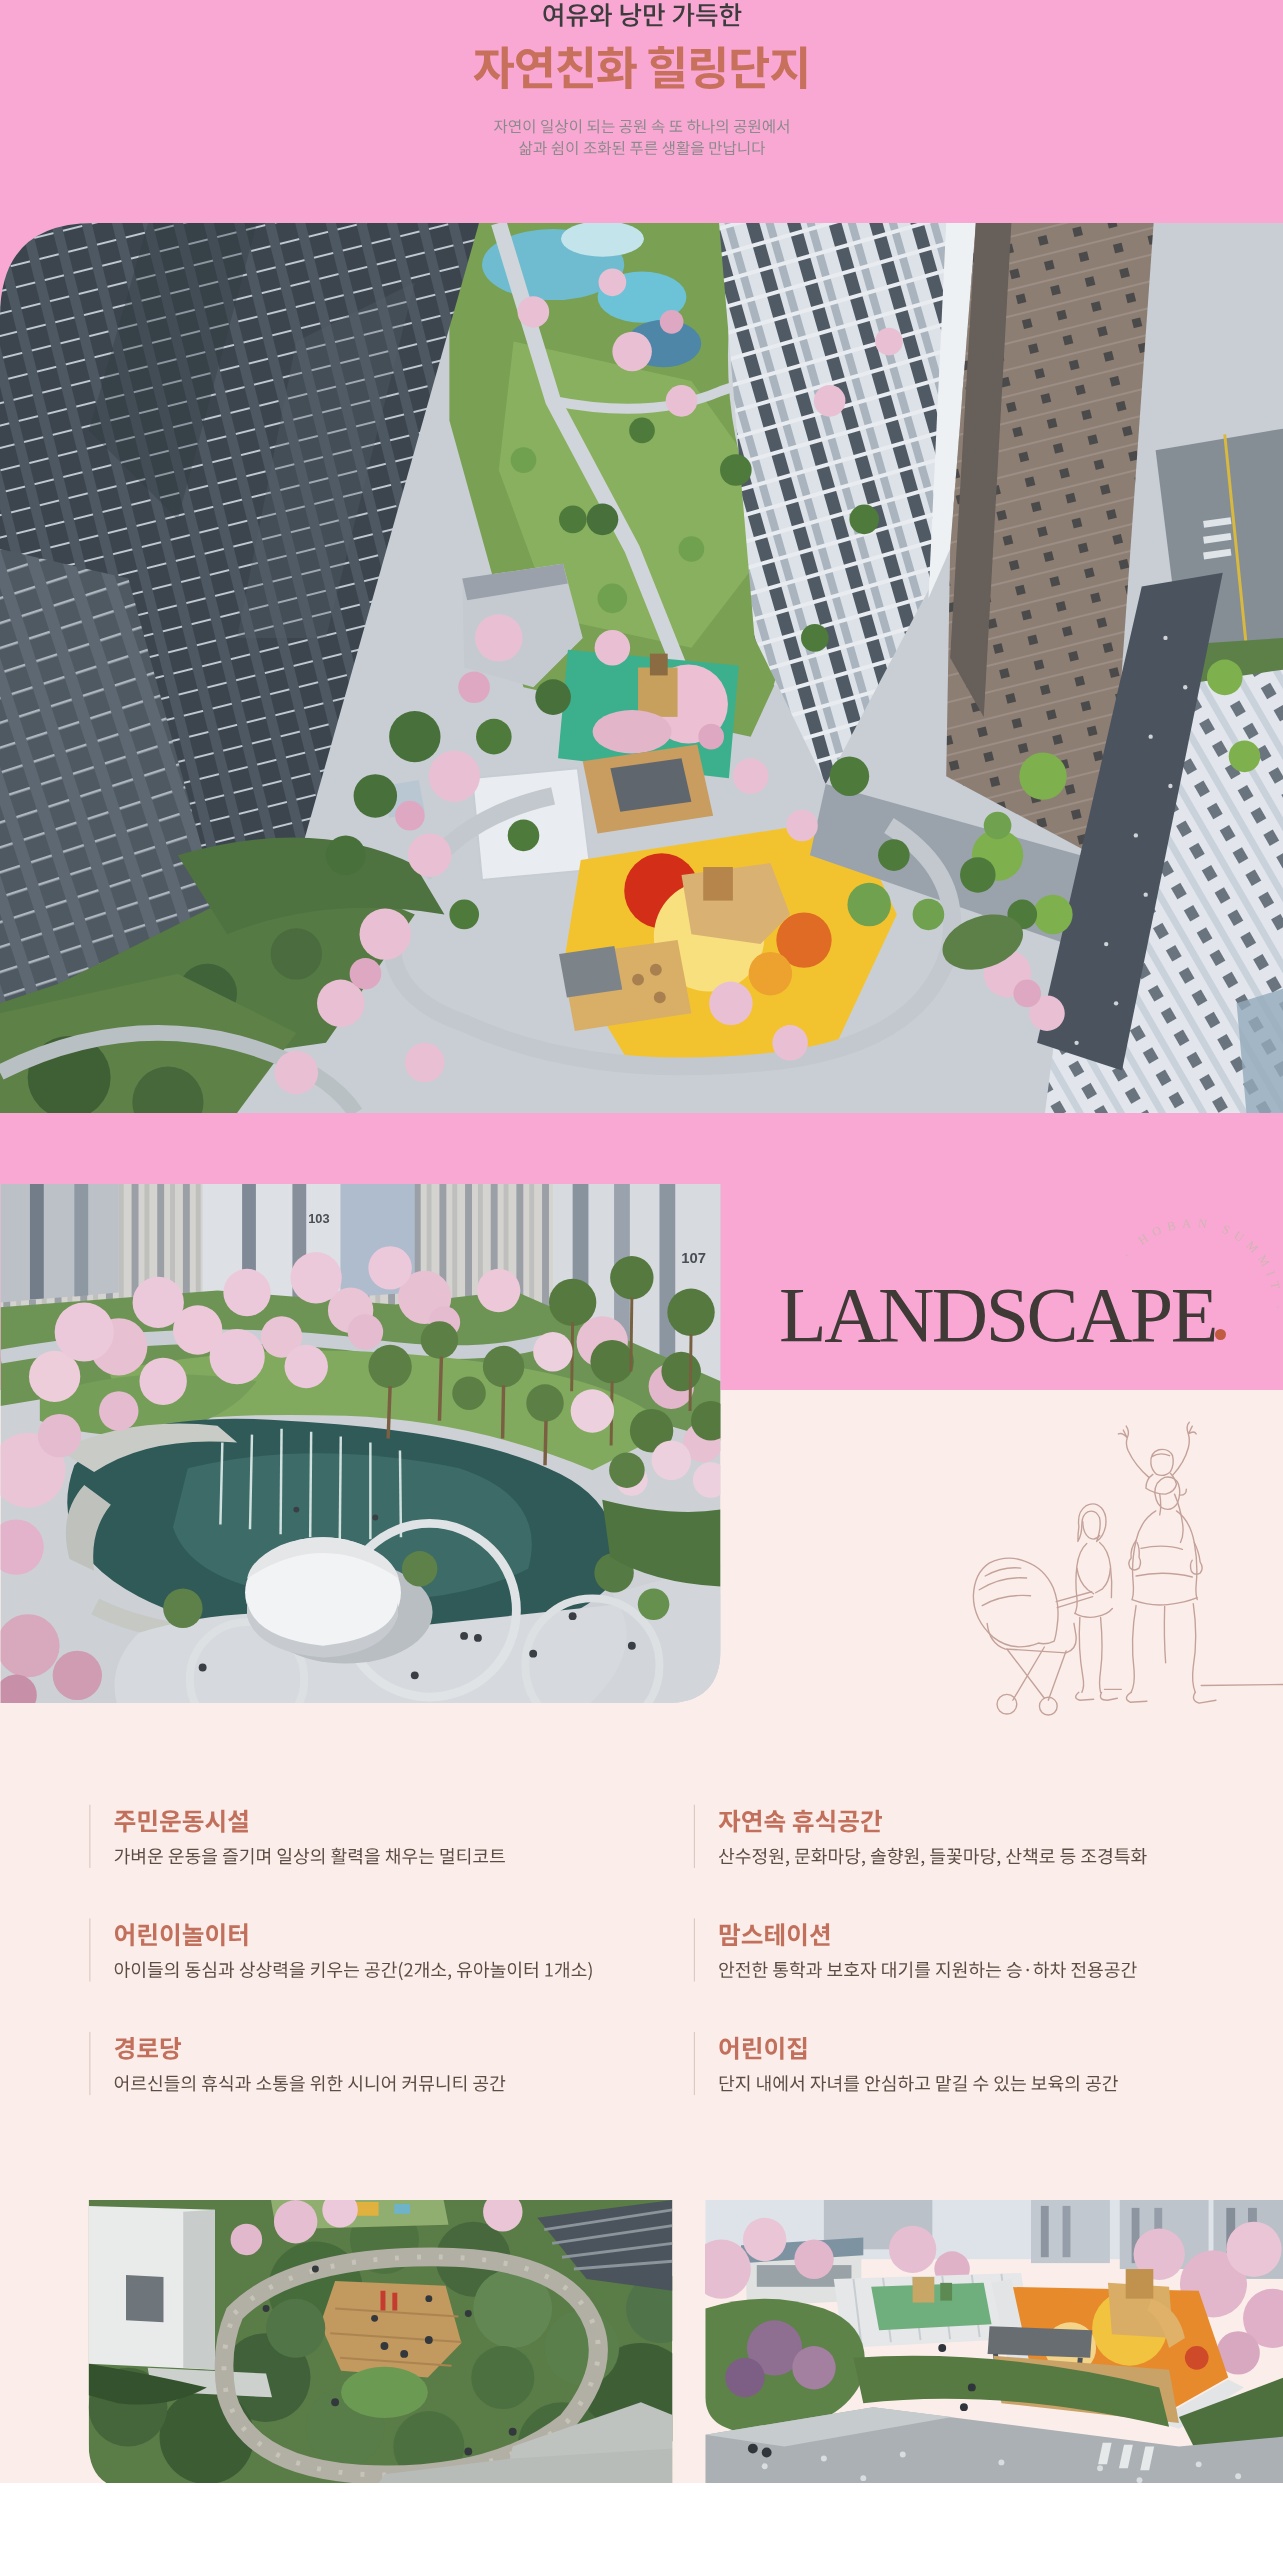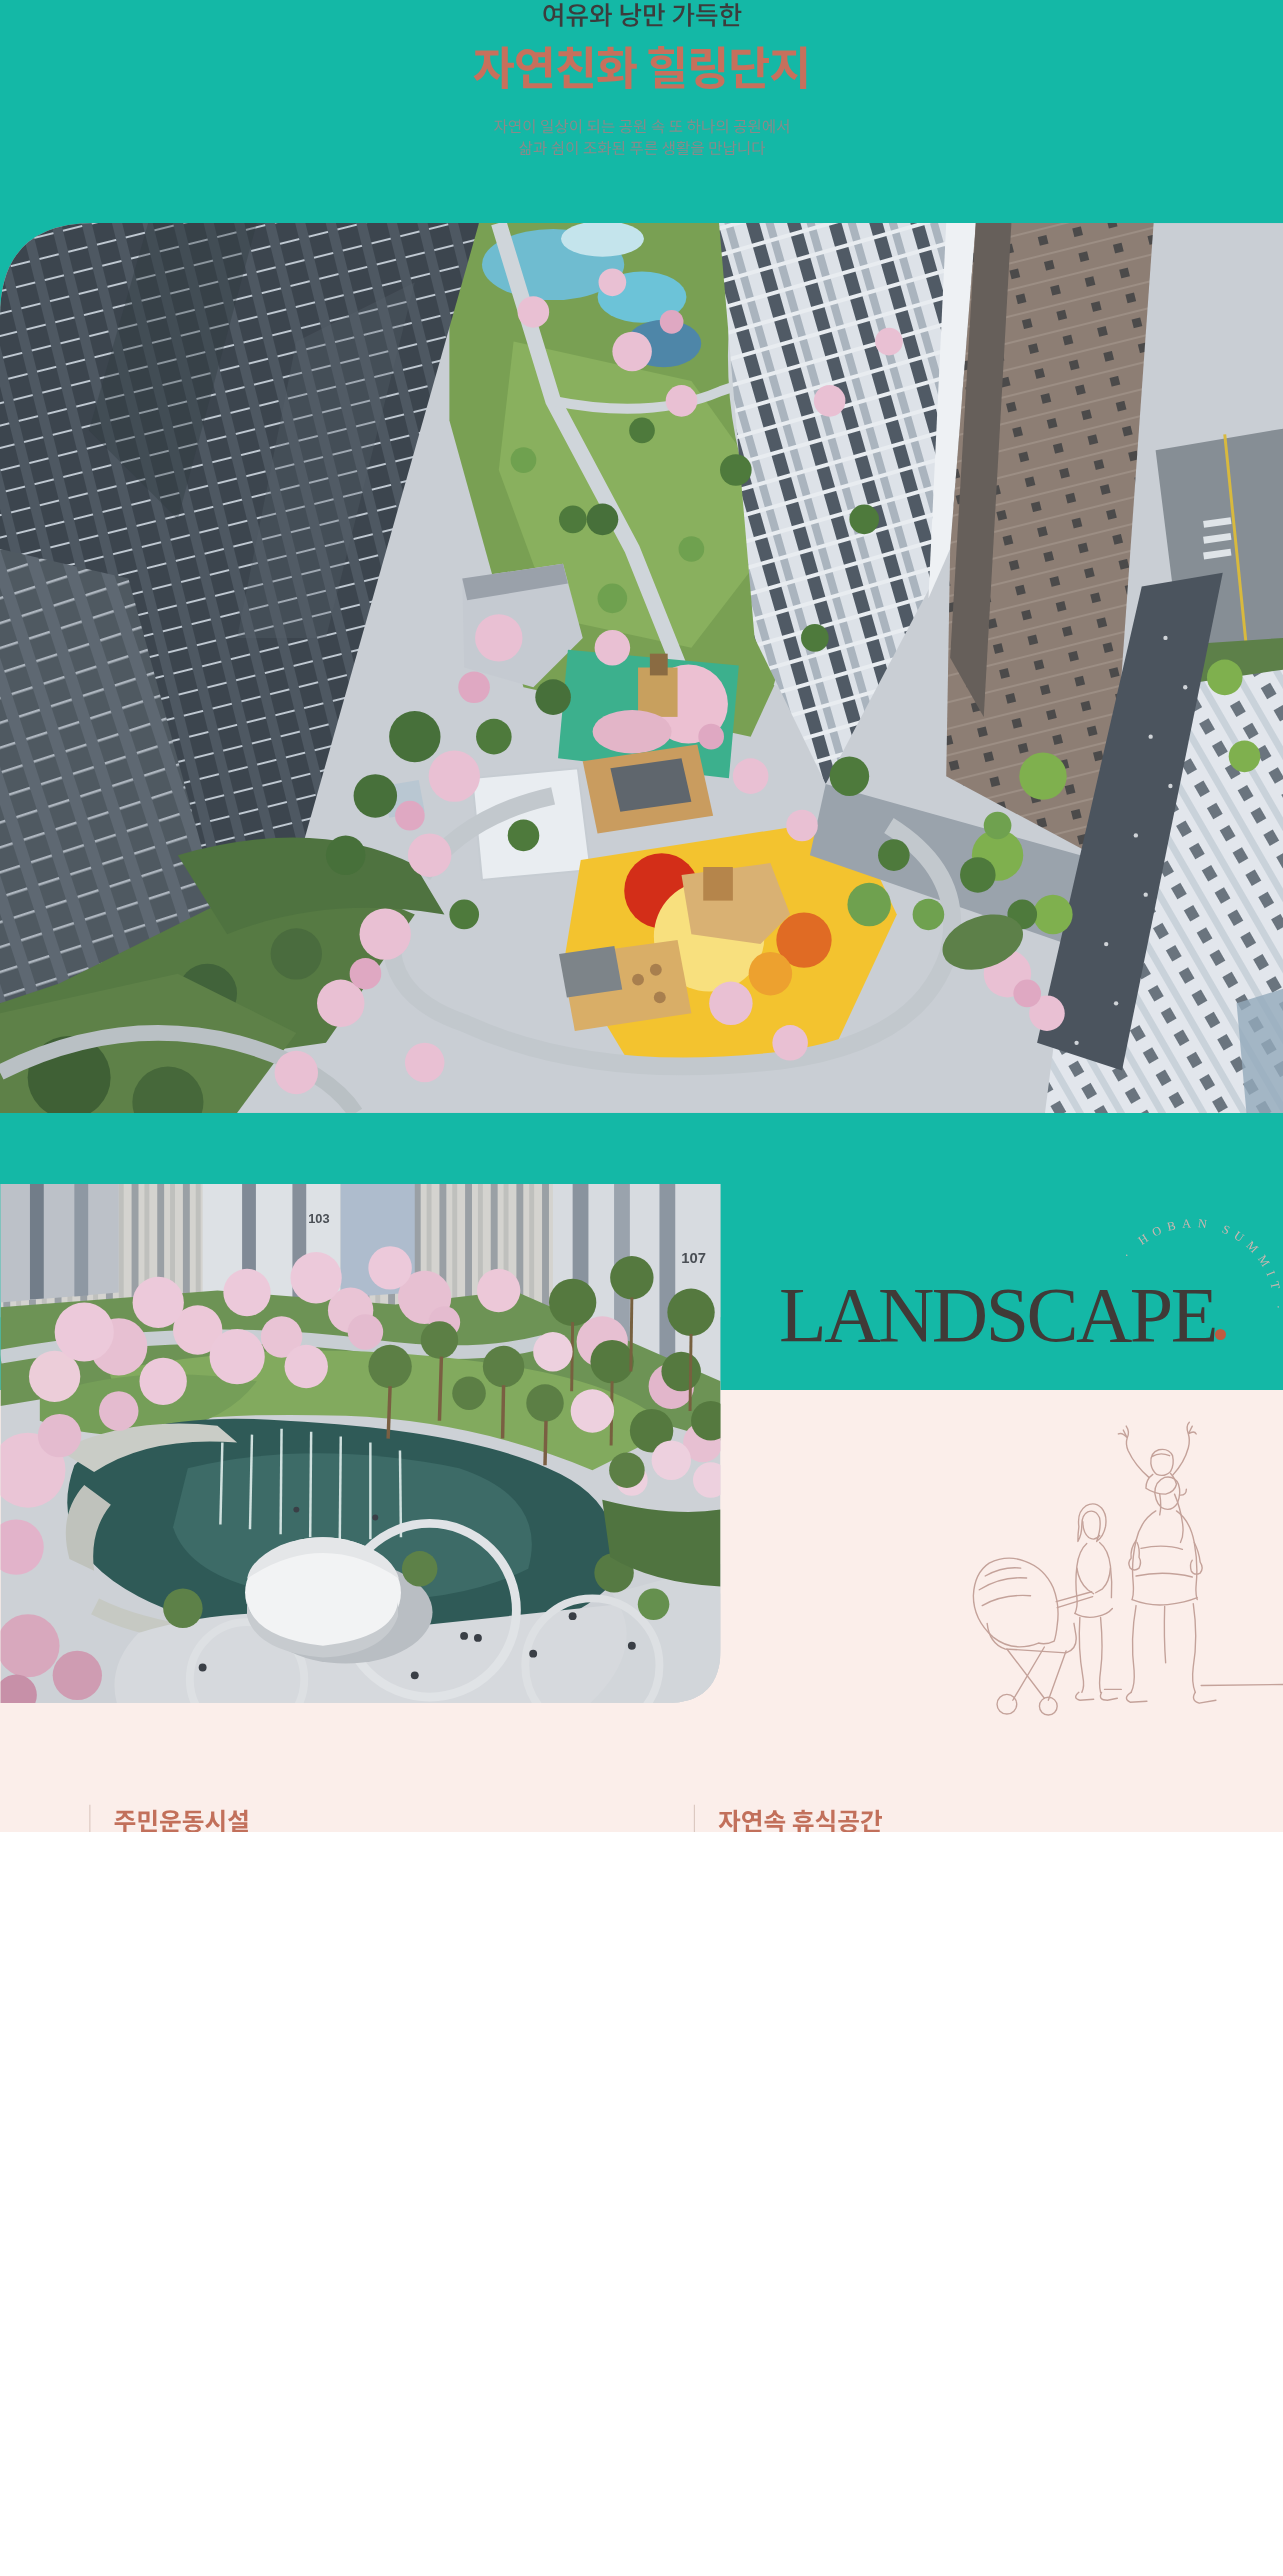--- a/index.html
+++ b/index.html
@@ -1,14 +1,14 @@
 <!DOCTYPE html>
 <html><head><meta charset="utf-8"><style>
 html,body{margin:0;padding:0;background:#fff;}
-.page{position:relative;width:1284px;height:1832px;background:#14b8a6;overflow:hidden;font-family:"Liberation Sans",sans-serif;}
+.page{position:relative;width:1284px;height:2483px;background:#f9a8d4;overflow:hidden;font-family:"Liberation Sans",sans-serif;}
 .abs{position:absolute;}
 </style></head><body>
 <div class="page">
 
 <svg class="abs" style="left:0;top:0" width="1284" height="223" viewBox="0 0 1300 226">
 
 <path transform="translate(548.5,25.0)" fill="#3c3c3c" d="M11.9 -16.5H18.7V-14.3H11.9ZM11.9 -9.1H18.7V-6.9H11.9ZM7.6 -19.9Q9.4 -19.9 10.7 -18.8Q12.1 -17.8 12.8 -15.9Q13.6 -14.1 13.6 -11.5Q13.6 -8.9 12.8 -7.1Q12.1 -5.2 10.7 -4.1Q9.4 -3.1 7.6 -3.1Q5.9 -3.1 4.5 -4.1Q3.1 -5.2 2.4 -7.1Q1.6 -8.9 1.6 -11.5Q1.6 -14.1 2.4 -15.9Q3.1 -17.8 4.5 -18.8Q5.9 -19.9 7.6 -19.9ZM7.6 -17.4Q6.6 -17.4 5.8 -16.7Q5.1 -16.0 4.6 -14.7Q4.2 -13.4 4.2 -11.5Q4.2 -9.7 4.6 -8.3Q5.1 -7.0 5.8 -6.3Q6.6 -5.6 7.6 -5.6Q8.6 -5.6 9.4 -6.3Q10.2 -7.0 10.6 -8.3Q11.0 -9.7 11.0 -11.5Q11.0 -13.4 10.6 -14.7Q10.2 -16.0 9.4 -16.7Q8.6 -17.4 7.6 -17.4ZM18.2 -21.6H20.9V2.2H18.2Z M30.3 -6.8H33.1V2.1H30.3ZM38.5 -6.8H41.3V2.1H38.5ZM25.1 -8.2H46.6V-6.0H25.1ZM35.8 -20.7Q38.3 -20.7 40.2 -20.1Q42.1 -19.4 43.2 -18.3Q44.2 -17.1 44.2 -15.5Q44.2 -13.9 43.2 -12.7Q42.1 -11.5 40.2 -10.9Q38.3 -10.3 35.8 -10.3Q33.3 -10.3 31.4 -10.9Q29.5 -11.5 28.4 -12.7Q27.4 -13.9 27.4 -15.5Q27.4 -17.1 28.4 -18.3Q29.5 -19.4 31.4 -20.1Q33.3 -20.7 35.8 -20.7ZM35.8 -18.6Q34.1 -18.6 32.9 -18.2Q31.6 -17.8 30.9 -17.1Q30.2 -16.5 30.2 -15.5Q30.2 -14.5 30.9 -13.9Q31.6 -13.2 32.9 -12.8Q34.1 -12.4 35.8 -12.4Q37.5 -12.4 38.8 -12.8Q40.1 -13.2 40.8 -13.9Q41.5 -14.5 41.5 -15.5Q41.5 -16.5 40.8 -17.1Q40.1 -17.8 38.8 -18.2Q37.5 -18.6 35.8 -18.6Z M54.8 -9.6H57.5V-4.0H54.8ZM56.1 -20.1Q57.9 -20.1 59.3 -19.4Q60.8 -18.7 61.6 -17.4Q62.4 -16.1 62.4 -14.4Q62.4 -12.8 61.6 -11.5Q60.8 -10.2 59.3 -9.5Q57.9 -8.7 56.1 -8.7Q54.3 -8.7 52.8 -9.5Q51.4 -10.2 50.5 -11.5Q49.7 -12.8 49.7 -14.4Q49.7 -16.1 50.5 -17.4Q51.4 -18.7 52.8 -19.4Q54.3 -20.1 56.1 -20.1ZM56.1 -17.8Q55.0 -17.8 54.2 -17.4Q53.3 -17.0 52.8 -16.2Q52.4 -15.5 52.4 -14.4Q52.4 -13.4 52.8 -12.7Q53.3 -11.9 54.2 -11.5Q55.0 -11.1 56.1 -11.1Q57.2 -11.1 58.0 -11.5Q58.8 -11.9 59.3 -12.7Q59.8 -13.4 59.8 -14.4Q59.8 -15.5 59.3 -16.2Q58.8 -17.0 58.0 -17.4Q57.2 -17.8 56.1 -17.8ZM64.8 -21.6H67.5V2.1H64.8ZM66.7 -12.0H71.0V-9.8H66.7ZM49.1 -2.8 48.8 -5.0Q50.9 -5.1 53.4 -5.1Q55.9 -5.1 58.4 -5.3Q61.0 -5.4 63.4 -5.7L63.6 -3.7Q61.1 -3.3 58.6 -3.1Q56.0 -2.9 53.6 -2.8Q51.2 -2.8 49.1 -2.8Z M94.6 -21.6H97.4V-7.6H94.6ZM96.6 -15.9H100.7V-13.7H96.6ZM89.7 -7.3Q92.1 -7.3 93.9 -6.7Q95.6 -6.1 96.6 -5.1Q97.6 -4.0 97.6 -2.6Q97.6 -1.1 96.6 -0.1Q95.6 1.0 93.9 1.6Q92.1 2.1 89.7 2.1Q87.3 2.1 85.5 1.6Q83.7 1.0 82.7 -0.1Q81.7 -1.1 81.7 -2.6Q81.7 -4.0 82.7 -5.1Q83.7 -6.1 85.5 -6.7Q87.3 -7.3 89.7 -7.3ZM89.7 -5.1Q88.1 -5.1 86.9 -4.8Q85.7 -4.5 85.1 -4.0Q84.4 -3.4 84.4 -2.6Q84.4 -1.8 85.1 -1.2Q85.7 -0.6 86.9 -0.3Q88.1 -0.0 89.7 -0.0Q91.3 -0.0 92.5 -0.3Q93.6 -0.6 94.3 -1.2Q94.9 -1.8 94.9 -2.6Q94.9 -3.4 94.3 -4.0Q93.6 -4.5 92.5 -4.8Q91.3 -5.1 89.7 -5.1ZM79.9 -20.2H82.6V-10.6H79.9ZM79.9 -11.7H81.8Q84.3 -11.7 87.0 -11.9Q89.6 -12.1 92.5 -12.7L92.8 -10.5Q89.8 -9.8 87.1 -9.6Q84.4 -9.4 81.8 -9.4H79.9Z M103.6 -19.6H114.7V-8.3H103.6ZM112.0 -17.4H106.2V-10.5H112.0ZM118.5 -21.6H121.3V-4.2H118.5ZM120.5 -14.6H124.6V-12.3H120.5ZM106.2 -0.5H122.2V1.7H106.2ZM106.2 -5.9H109.0V0.5H106.2Z M148.2 -21.6H150.9V2.1H148.2ZM150.2 -12.2H154.5V-10.0H150.2ZM142.0 -19.1H144.7Q144.7 -15.7 143.6 -12.5Q142.6 -9.4 140.2 -6.8Q137.9 -4.1 134.0 -2.2L132.5 -4.3Q135.7 -5.9 137.8 -8.1Q139.9 -10.2 141.0 -12.8Q142.0 -15.5 142.0 -18.7ZM133.7 -19.1H143.4V-16.9H133.7Z M156.4 -10.2H177.9V-8.0H156.4ZM158.8 -5.6H175.3V2.2H172.6V-3.4H158.8ZM159.1 -14.7H175.5V-12.5H159.1ZM159.1 -20.8H175.3V-18.6H161.8V-13.6H159.1Z M196.2 -21.6H198.9V-3.8H196.2ZM198.1 -14.1H202.2V-11.8H198.1ZM180.4 -18.9H194.4V-16.7H180.4ZM187.4 -15.6Q189.1 -15.6 190.4 -15.1Q191.7 -14.5 192.4 -13.5Q193.1 -12.5 193.1 -11.1Q193.1 -9.8 192.4 -8.8Q191.7 -7.8 190.4 -7.2Q189.1 -6.6 187.4 -6.6Q185.7 -6.6 184.4 -7.2Q183.1 -7.8 182.3 -8.8Q181.6 -9.8 181.6 -11.1Q181.6 -12.5 182.3 -13.5Q183.1 -14.5 184.4 -15.1Q185.7 -15.6 187.4 -15.6ZM187.4 -13.5Q186.0 -13.5 185.1 -12.9Q184.2 -12.2 184.2 -11.1Q184.2 -10.0 185.1 -9.4Q186.0 -8.7 187.4 -8.7Q188.8 -8.7 189.6 -9.4Q190.5 -10.0 190.5 -11.1Q190.5 -12.2 189.6 -12.9Q188.8 -13.5 187.4 -13.5ZM186.0 -21.6H188.7V-17.8H186.0ZM183.9 -0.5H199.9V1.7H183.9ZM183.9 -5.2H186.6V0.4H183.9Z"></path>
 
 <path transform="translate(478.4,86.0)" fill="#c7705c" d="M11.5 -32.1H16.4V-27.3Q16.4 -23.7 15.7 -20.1Q14.9 -16.5 13.4 -13.4Q11.9 -10.3 9.7 -7.8Q7.4 -5.4 4.4 -4.0L0.9 -8.8Q3.6 -10.1 5.6 -12.1Q7.6 -14.2 8.9 -16.7Q10.2 -19.2 10.9 -21.9Q11.5 -24.6 11.5 -27.3ZM12.8 -32.1H17.7V-27.3Q17.7 -24.9 18.4 -22.3Q19.0 -19.8 20.3 -17.4Q21.6 -15.0 23.6 -13.1Q25.5 -11.2 28.2 -9.9L24.8 -5.0Q21.8 -6.4 19.6 -8.8Q17.3 -11.1 15.8 -14.1Q14.3 -17.1 13.6 -20.5Q12.8 -23.9 12.8 -27.3ZM2.6 -34.8H26.2V-29.7H2.6ZM29.4 -38.9H35.6V4.1H29.4ZM34.3 -22.5H41.9V-17.4H34.3Z M62.9 -33.0H75.6V-28.0H62.9ZM62.9 -22.5H75.6V-17.5H62.9ZM73.3 -38.9H79.5V-7.4H73.3ZM51.1 -1.6H80.5V3.4H51.1ZM51.1 -10.5H57.3V1.0H51.1ZM55.4 -36.4Q58.5 -36.4 61.1 -34.9Q63.7 -33.5 65.2 -31.0Q66.7 -28.5 66.7 -25.3Q66.7 -22.0 65.2 -19.5Q63.7 -17.0 61.1 -15.5Q58.5 -14.1 55.4 -14.1Q52.2 -14.1 49.6 -15.5Q47.0 -17.0 45.5 -19.5Q44.0 -22.0 44.0 -25.3Q44.0 -28.5 45.5 -31.0Q47.0 -33.5 49.6 -34.9Q52.2 -36.4 55.4 -36.4ZM55.3 -31.0Q53.8 -31.0 52.5 -30.3Q51.3 -29.6 50.6 -28.3Q49.9 -27.0 49.9 -25.2Q49.9 -23.4 50.6 -22.2Q51.3 -20.9 52.6 -20.2Q53.8 -19.5 55.4 -19.5Q56.9 -19.5 58.2 -20.2Q59.4 -20.9 60.1 -22.2Q60.8 -23.4 60.8 -25.2Q60.8 -27.0 60.1 -28.3Q59.4 -29.6 58.2 -30.3Q56.9 -31.0 55.3 -31.0Z M114.6 -38.9H120.8V-7.4H114.6ZM92.2 -1.6H121.9V3.4H92.2ZM92.2 -10.2H98.3V1.3H92.2ZM95.5 -30.4H100.6V-28.9Q100.6 -25.1 99.3 -21.6Q97.9 -18.2 95.2 -15.7Q92.5 -13.1 88.4 -11.9L85.4 -16.7Q88.1 -17.5 90.0 -18.8Q91.9 -20.1 93.1 -21.7Q94.4 -23.3 95.0 -25.2Q95.5 -27.0 95.5 -28.9ZM96.7 -30.4H101.7V-28.9Q101.7 -27.2 102.3 -25.4Q103.0 -23.7 104.2 -22.1Q105.4 -20.6 107.4 -19.4Q109.3 -18.2 111.9 -17.5L109.0 -12.6Q104.9 -13.8 102.1 -16.2Q99.4 -18.7 98.0 -21.9Q96.7 -25.2 96.7 -28.9ZM86.9 -34.0H110.4V-29.1H86.9ZM95.5 -38.7H101.7V-32.0H95.5Z M136.6 -13.4H142.8V-6.5H136.6ZM154.7 -38.9H160.9V4.1H154.7ZM158.7 -21.5H166.3V-16.4H158.7ZM126.9 -3.0 126.2 -8.0Q129.9 -8.0 134.4 -8.1Q138.8 -8.1 143.5 -8.4Q148.1 -8.7 152.5 -9.3L153.0 -4.8Q148.5 -4.0 143.8 -3.6Q139.2 -3.2 134.9 -3.1Q130.6 -3.0 126.9 -3.0ZM127.0 -34.2H152.3V-29.4H127.0ZM139.7 -27.7Q142.8 -27.7 145.1 -26.6Q147.5 -25.6 148.9 -23.8Q150.2 -22.0 150.2 -19.6Q150.2 -17.2 148.9 -15.4Q147.5 -13.5 145.1 -12.5Q142.8 -11.5 139.7 -11.5Q136.6 -11.5 134.2 -12.5Q131.8 -13.5 130.5 -15.4Q129.2 -17.2 129.2 -19.6Q129.2 -22.0 130.5 -23.8Q131.8 -25.6 134.2 -26.6Q136.6 -27.7 139.7 -27.7ZM139.7 -23.0Q137.6 -23.0 136.3 -22.1Q135.0 -21.2 135.0 -19.6Q135.0 -17.9 136.3 -17.0Q137.6 -16.1 139.7 -16.1Q141.8 -16.1 143.1 -17.0Q144.4 -17.9 144.4 -19.6Q144.4 -21.2 143.1 -22.1Q141.8 -23.0 139.7 -23.0ZM136.6 -38.7H142.8V-30.6H136.6Z M207.1 -39.0H213.3V-15.7H207.1ZM184.6 -14.0H213.3V-3.1H190.8V0.3H184.7V-7.3H207.2V-9.6H184.6ZM184.7 -0.7H214.4V3.8H184.7ZM178.1 -35.8H204.0V-31.2H178.1ZM191.1 -30.1Q196.0 -30.1 198.9 -28.2Q201.8 -26.3 201.8 -23.0Q201.8 -19.8 198.9 -17.9Q196.0 -16.0 191.1 -16.0Q186.2 -16.0 183.2 -17.9Q180.3 -19.8 180.3 -23.0Q180.3 -26.3 183.2 -28.2Q186.2 -30.1 191.1 -30.1ZM191.1 -25.7Q188.8 -25.7 187.5 -25.0Q186.2 -24.4 186.2 -23.0Q186.2 -21.7 187.5 -21.0Q188.8 -20.4 191.1 -20.4Q193.3 -20.4 194.6 -21.0Q195.9 -21.7 195.9 -23.0Q195.9 -24.4 194.6 -25.0Q193.3 -25.7 191.1 -25.7ZM187.9 -39.3H194.1V-33.6H187.9Z M248.7 -38.9H254.9V-12.8H248.7ZM221.4 -19.5H225.1Q229.3 -19.5 232.7 -19.6Q236.1 -19.7 239.1 -19.9Q242.1 -20.2 245.2 -20.7L245.9 -15.8Q242.7 -15.3 239.6 -15.0Q236.4 -14.7 232.9 -14.6Q229.4 -14.5 225.1 -14.5H221.4ZM221.3 -36.4H241.2V-23.3H227.5V-16.7H221.4V-27.9H235.0V-31.5H221.3ZM240.5 -12.0Q247.3 -12.0 251.2 -9.9Q255.2 -7.8 255.2 -3.9Q255.2 -0.1 251.2 2.0Q247.3 4.2 240.5 4.2Q233.6 4.2 229.7 2.0Q225.7 -0.1 225.7 -4.0Q225.7 -7.8 229.7 -9.9Q233.6 -12.0 240.5 -12.0ZM240.5 -7.2Q237.6 -7.2 235.7 -6.9Q233.8 -6.5 232.8 -5.8Q231.9 -5.1 231.9 -4.0Q231.9 -2.8 232.8 -2.1Q233.8 -1.3 235.7 -1.0Q237.6 -0.6 240.5 -0.6Q243.3 -0.6 245.2 -1.0Q247.1 -1.3 248.1 -2.1Q249.0 -2.8 249.0 -4.0Q249.0 -5.1 248.1 -5.8Q247.1 -6.5 245.2 -6.9Q243.3 -7.2 240.5 -7.2Z M288.4 -38.9H294.6V-7.8H288.4ZM292.9 -27.2H300.3V-22.2H292.9ZM262.3 -19.8H265.9Q270.6 -19.8 273.9 -19.9Q277.3 -20.0 279.9 -20.3Q282.5 -20.6 285.1 -21.1L285.7 -16.3Q283.1 -15.7 280.3 -15.4Q277.6 -15.1 274.2 -15.0Q270.7 -14.8 265.9 -14.8H262.3ZM262.3 -35.5H281.6V-30.6H268.5V-17.2H262.3ZM266.8 -1.6H296.1V3.4H266.8ZM266.8 -11.1H273.0V0.9H266.8Z M312.7 -32.1H317.6V-27.3Q317.6 -23.6 316.9 -20.0Q316.1 -16.4 314.6 -13.3Q313.1 -10.2 310.8 -7.8Q308.5 -5.4 305.5 -4.0L302.0 -8.8Q304.7 -10.1 306.7 -12.1Q308.7 -14.1 310.0 -16.6Q311.4 -19.1 312.0 -21.8Q312.7 -24.6 312.7 -27.3ZM314.0 -32.1H318.9V-27.3Q318.9 -24.7 319.6 -22.1Q320.3 -19.5 321.6 -17.1Q322.9 -14.8 324.9 -12.9Q326.9 -11.1 329.6 -9.9L326.2 -5.0Q323.2 -6.4 320.9 -8.6Q318.6 -10.9 317.1 -13.9Q315.5 -16.9 314.8 -20.3Q314.0 -23.7 314.0 -27.3ZM303.7 -34.8H327.8V-29.7H303.7ZM331.8 -38.9H338.0V4.1H331.8Z"></path>
 

